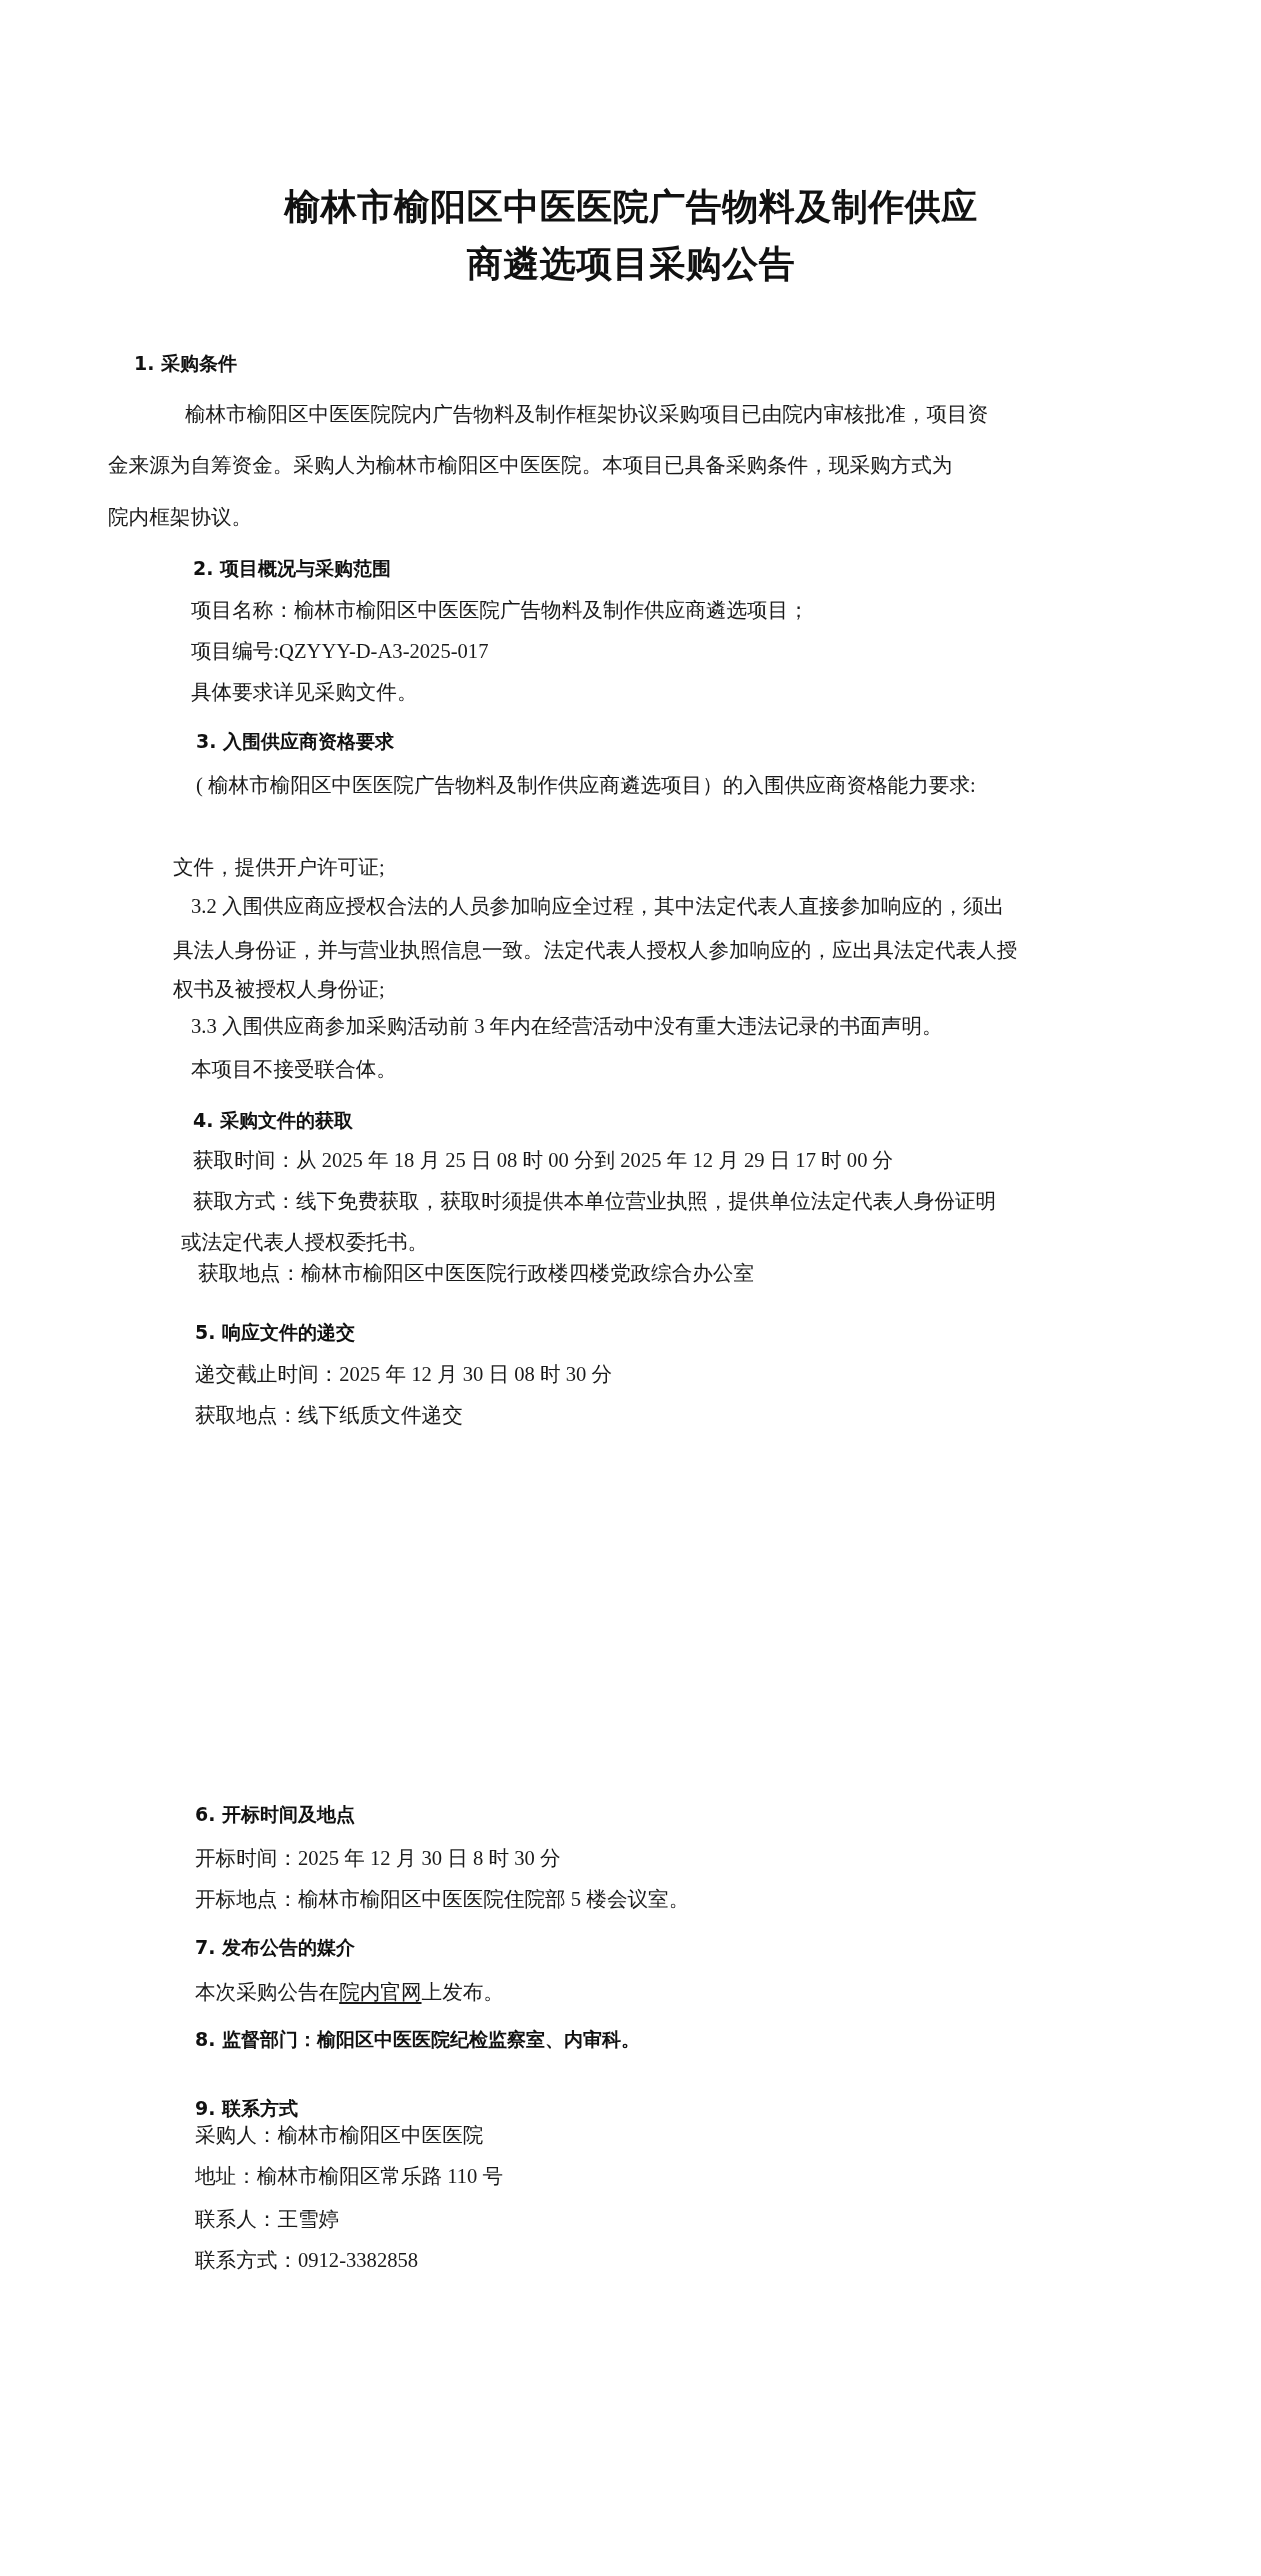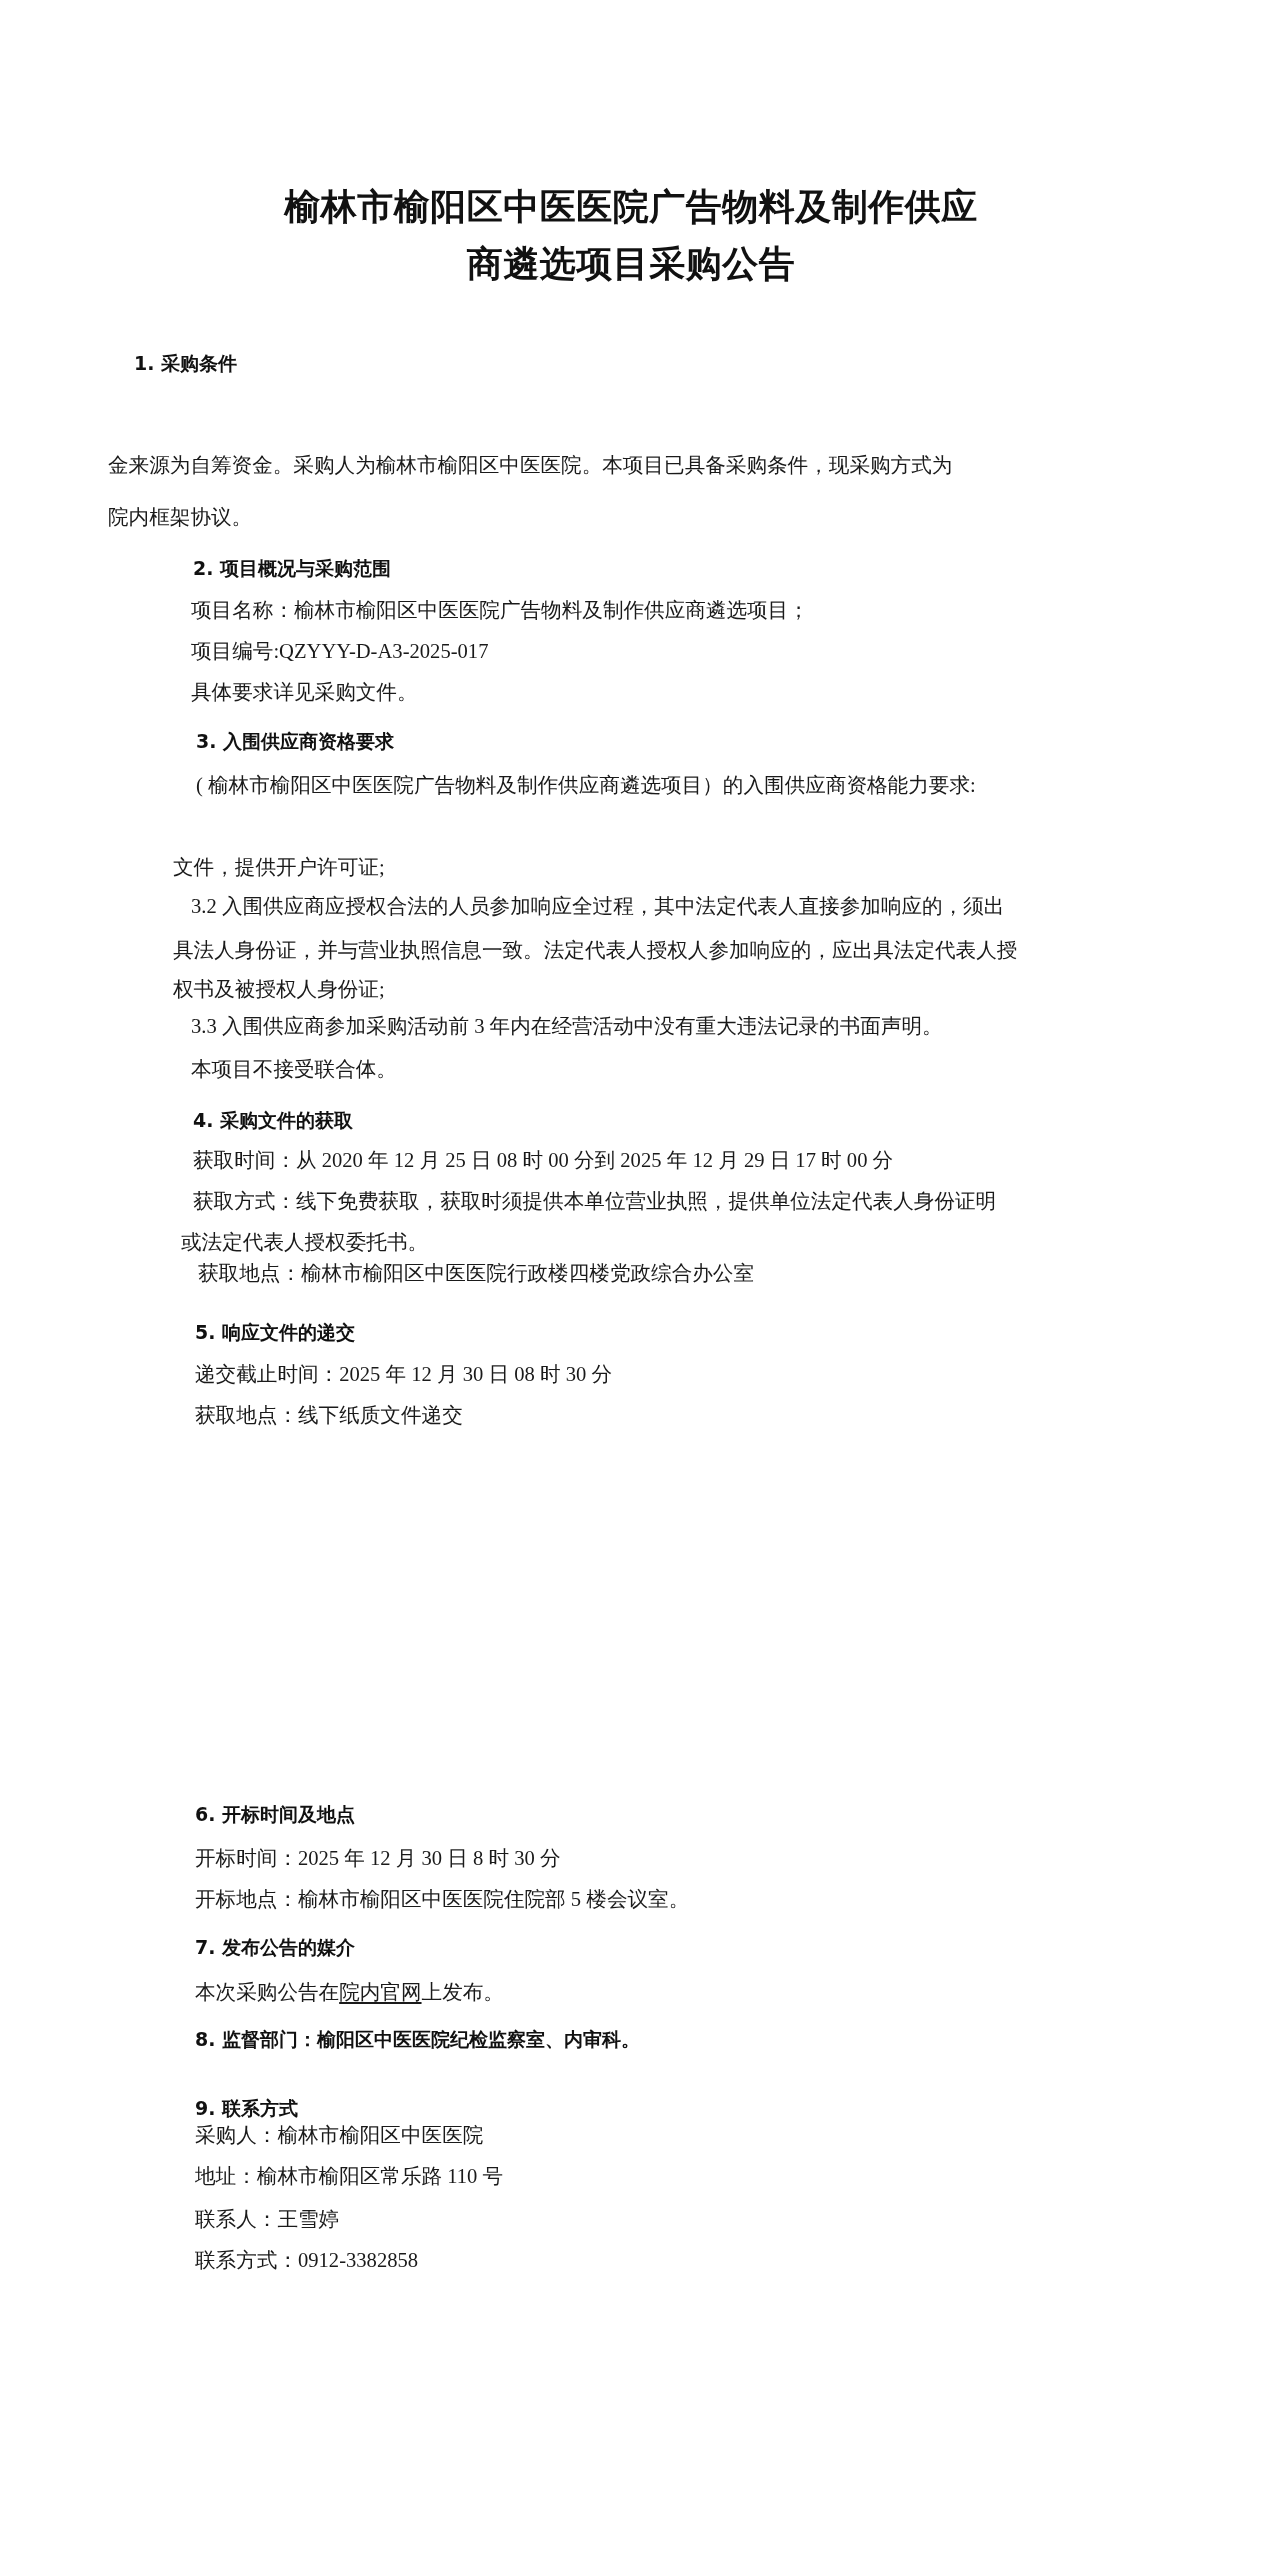--- a/index.html
+++ b/index.html
@@ -22,39 +22,40 @@
 </style>
 </head>
 <body>
 
 <div class="page">
 
   <div class="title" style="top:189px;">榆林市榆阳区中医医院广告物料及制作供应</div>
   <div class="title" style="top:246px;">商遴选项目采购公告</div>
 
   <div class="h" style="left:134px; top:354px;">1.  采购条件</div>
+  <div class="p" style="left:185px; top:404px;">榆林市榆阳区中医医院院内广告物料及制作框架协议采购项目已由院内审核批准，项目资</div>
   <div class="p" style="left:108px; top:455px;">金来源为自筹资金。采购人为榆林市榆阳区中医医院。本项目已具备采购条件，现采购方式为</div>
   <div class="p" style="left:108px; top:507px;">院内框架协议。</div>
 
   <div class="h" style="left:193px; top:559px;">2.  项目概况与采购范围</div>
   <div class="p" style="left:191px; top:600px;">项目名称：榆林市榆阳区中医医院广告物料及制作供应商遴选项目；</div>
   <div class="p" style="left:191px; top:641px;">项目编号:QZYYY-D-A3-2025-017</div>
   <div class="p" style="left:191px; top:682px;">具体要求详见采购文件。</div>
 
   <div class="h" style="left:196px; top:732px;">3. 入围供应商资格要求</div>
   <div class="p" style="left:196px; top:775px;">( 榆林市榆阳区中医医院广告物料及制作供应商遴选项目）的入围供应商资格能力要求:</div>
   <div class="p" style="left:173px; top:857px;">文件，提供开户许可证;</div>
   <div class="p" style="left:191px; top:896px;">3.2  入围供应商应授权合法的人员参加响应全过程，其中法定代表人直接参加响应的，须出</div>
   <div class="p" style="left:173px; top:940px;">具法人身份证，并与营业执照信息一致。法定代表人授权人参加响应的，应出具法定代表人授</div>
   <div class="p" style="left:173px; top:979px;">权书及被授权人身份证;</div>
   <div class="p" style="left:191px; top:1016px;">3.3 入围供应商参加采购活动前 3 年内在经营活动中没有重大违法记录的书面声明。</div>
   <div class="p" style="left:191px; top:1059px;">本项目不接受联合体。</div>
 
   <div class="h" style="left:193px; top:1111px;">4.  采购文件的获取</div>
-  <div class="p" style="left:193px; top:1150px;">获取时间：从 2020 年 12 月 25 日 08 时 00  分到 2025 年 12 月 29 日 17 时 00  分</div>
+  <div class="p" style="left:193px; top:1150px;">获取时间：从 2025 年 18 月 25 日 08 时 00  分到 2025 年 12 月 29 日 17 时 00  分</div>
   <div class="p" style="left:193px; top:1191px;">获取方式：线下免费获取，获取时须提供本单位营业执照，提供单位法定代表人身份证明</div>
   <div class="p" style="left:181px; top:1232px;">或法定代表人授权委托书。</div>
   <div class="p" style="left:198px; top:1263px;">获取地点：榆林市榆阳区中医医院行政楼四楼党政综合办公室</div>
 
   <div class="h" style="left:195px; top:1323px;">5.  响应文件的递交</div>
   <div class="p" style="left:195px; top:1364px;">递交截止时间：2025 年 12 月 30 日 08 时 30 分</div>
   <div class="p" style="left:195px; top:1405px;">获取地点：线下纸质文件递交</div>
 
   <div class="h" style="left:195px; top:1805px;">6. 开标时间及地点</div>
   <div class="p" style="left:195px; top:1848px;">开标时间：2025 年 12 月 30 日 8 时 30 分</div>

